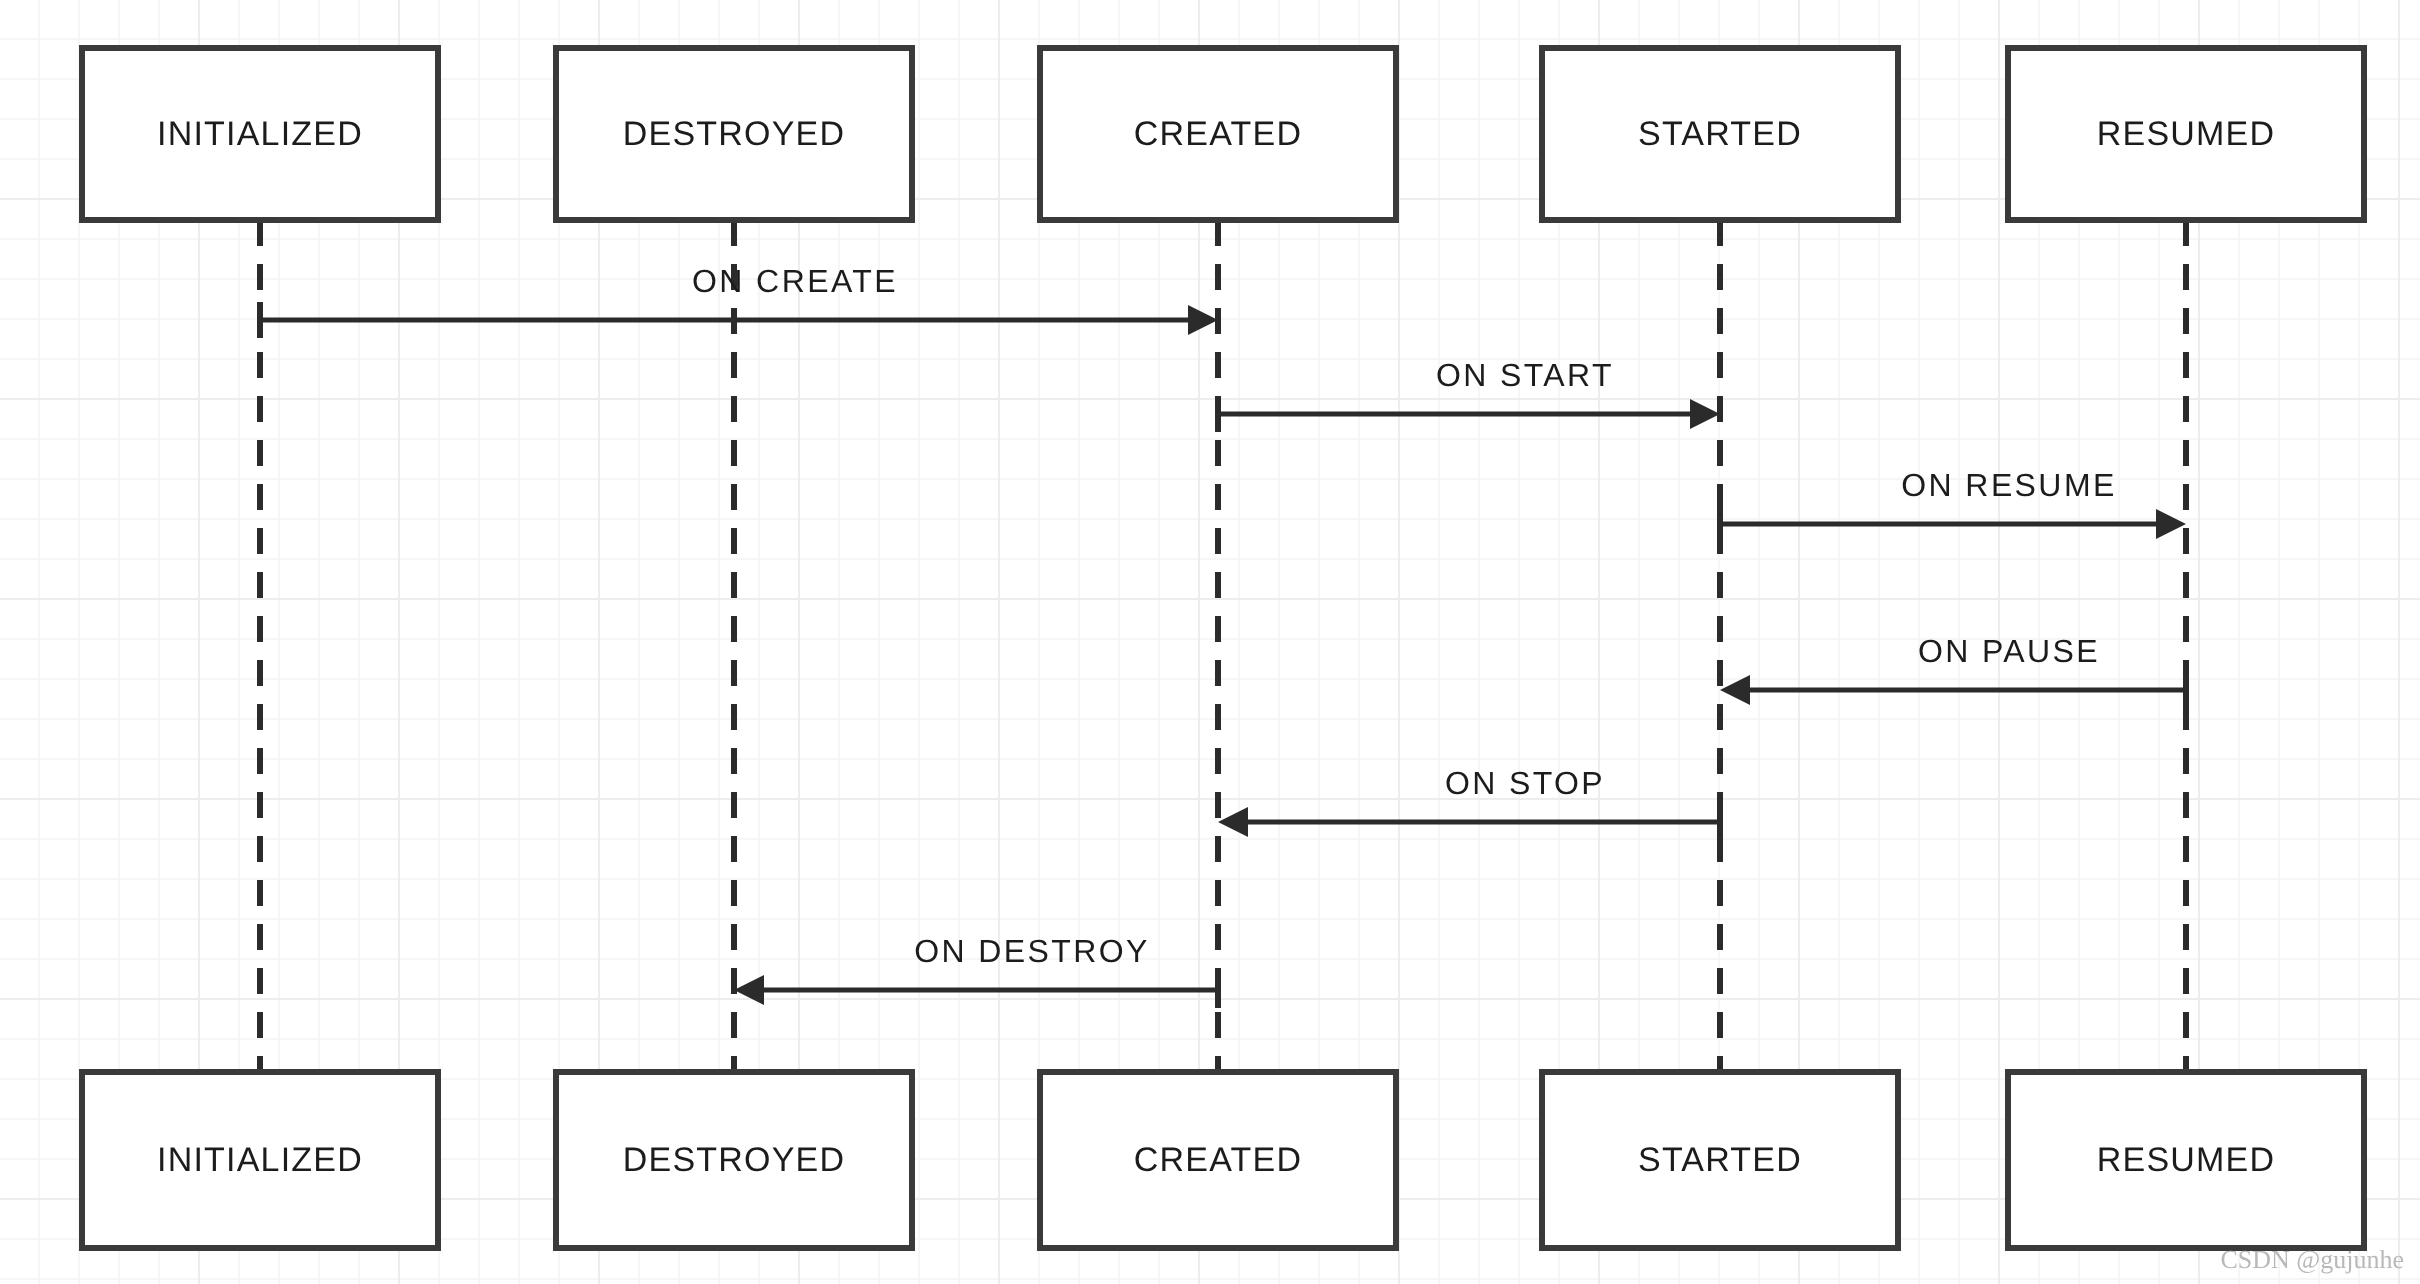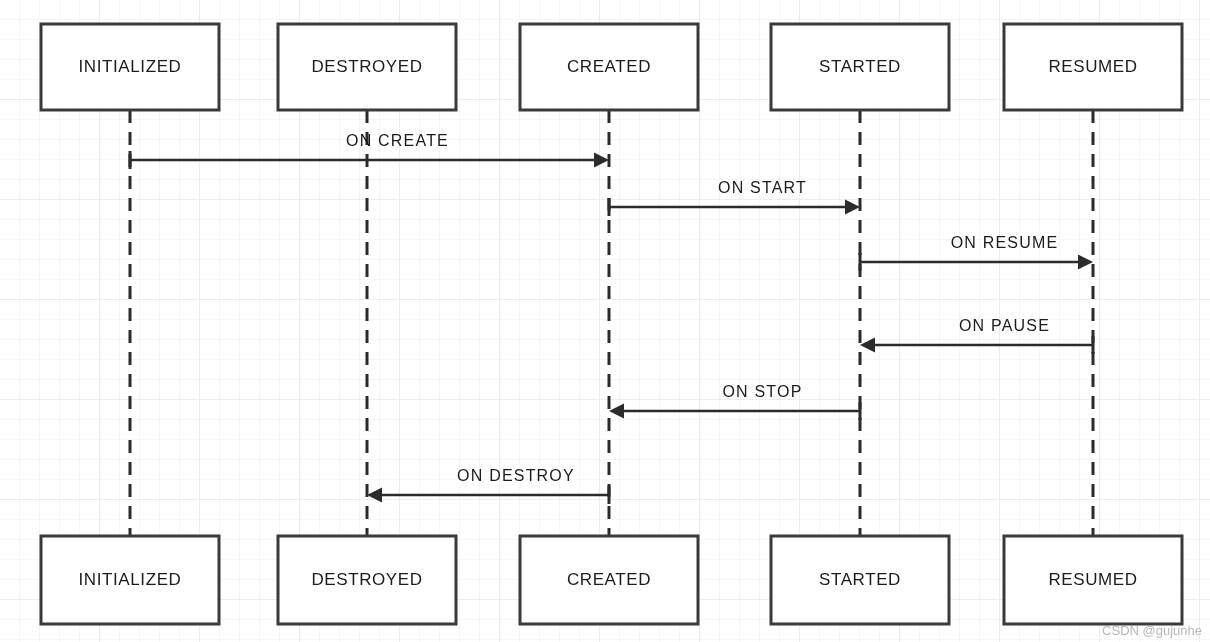--- a/index.html
+++ b/index.html
@@ -67,21 +67,21 @@
     fill: #1c1c1c;
     font-family: "Liberation Sans", "DejaVu Sans", sans-serif;
     font-size: 16px;
     letter-spacing: 1.2px;
     text-anchor: middle;
   }
   #watermark {
     position: absolute;
     right: 8px;
     bottom: 4px;
-    font-family: Liberation Sans, sans-serif;
+    font-family: Liberation Serif, serif;
     font-size: 13px;
     color: #b9b9b9;
     white-space: nowrap;
     pointer-events: none;
   }
 </style>
 </head>
 <body>
 
 <div id="canvas">

